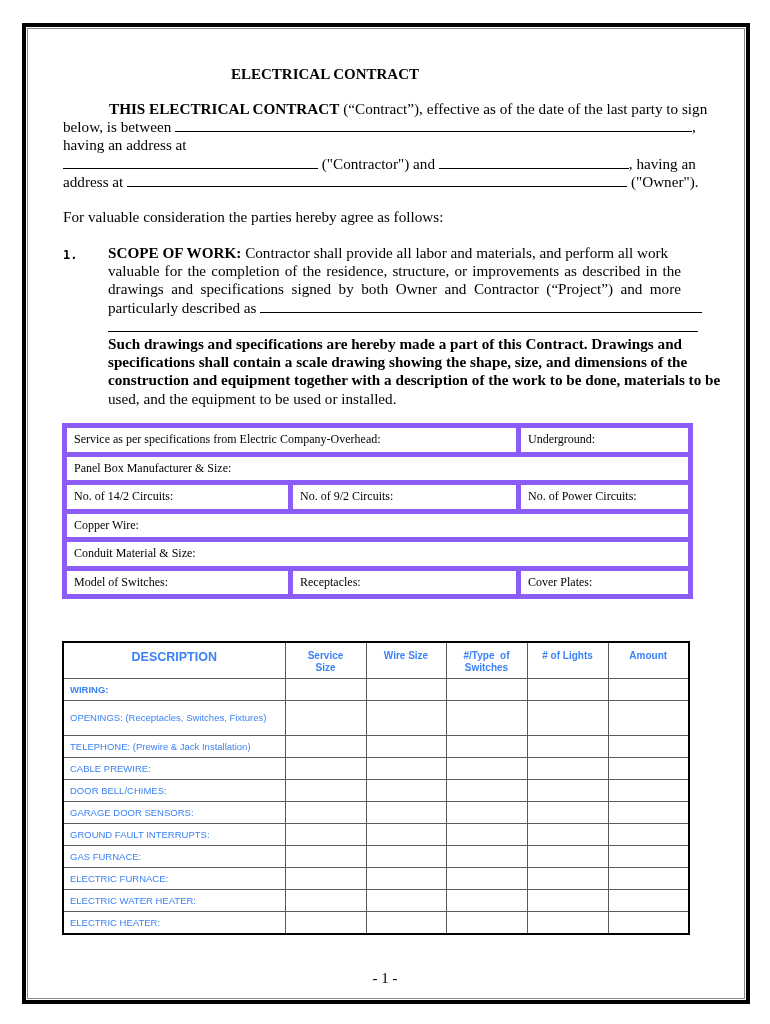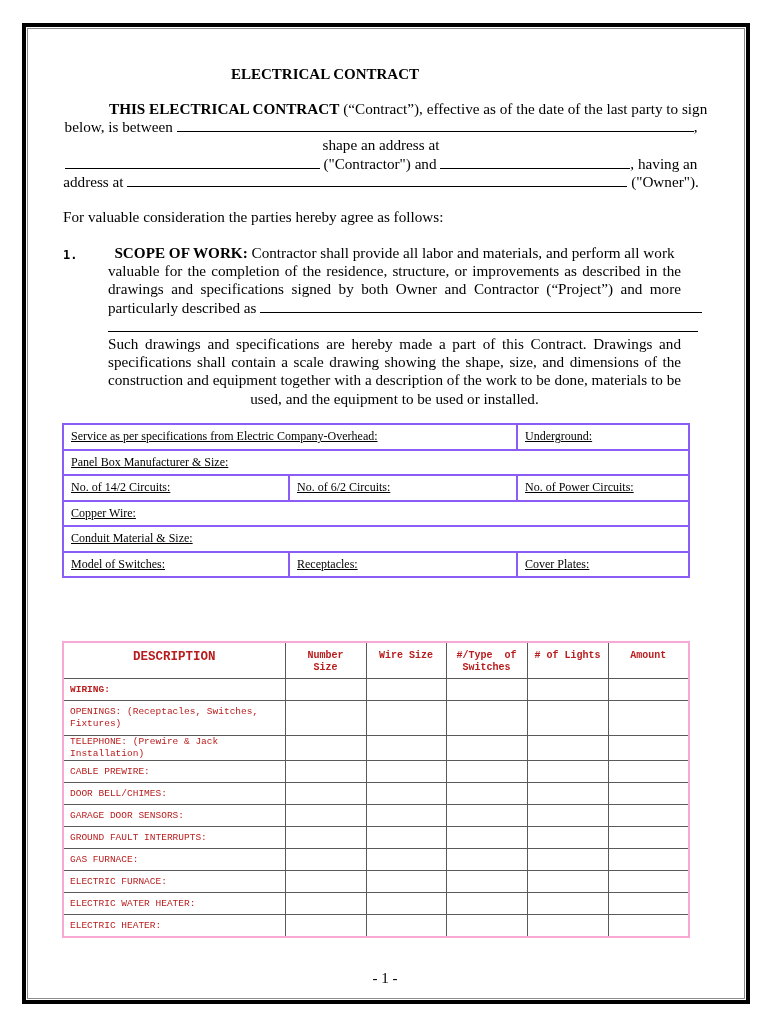--- a/index.html
+++ b/index.html
@@ -16,46 +16,46 @@
   .title {
     position: absolute; left: 0; width: 650px; top: 66px; text-align: center;
     font-weight: bold; font-size: 15px;
   }
   .para {
     position: absolute; font-size: 15.2px; line-height: 18.2px;
   }
   .intro { left: 63px; top: 100px; width: 636px; }
   .intro .indent { display: inline-block; width: 46px; }
   .blank { display: inline-block; border-bottom: 1px solid #000; height: 12px; vertical-align: baseline; }
-  .line-row { white-space: nowrap; height: 18.2px; text-align: center; }
+  .line-row { white-space: nowrap; height: 18.2px; }
   .consideration { left: 63px; top: 208px; }
   .sec-num {
     position: absolute; left: 63px; top: 246px; font-family: "DejaVu Sans Mono", "Liberation Mono", monospace;
     font-weight: bold; font-size: 12px; line-height: 18px;
   }
   .scope { left: 108px; top: 244px; width: 573px; text-align: justify; }
   .scope .jl { text-align: justify; text-align-last: justify; }
   .scope2 { left: 108px; top: 335px; width: 573px; }
-  .scope2 .jl { text-align: justify; text-align-last: justify; }
+  .scope2 .jl { text-align: justify; text-align-last: justify; font-weight: bold; }
   .full-line { position: absolute; left: 108px; width: 590px; border-top: 1px solid #000; }
 
   table.t1 {
     position: absolute; left: 62px; top: 423px; width: 626px;
     border-collapse: collapse; border: 2px solid #8a8a8a;
     font-family: "Liberation Serif", "DejaVu Serif", serif; font-size: 12px; color: #000;
     table-layout: fixed;
   }
   table.t1 td {
-    border: 2px solid #8b5cf6; height: 23.5px; padding: 0 0 0 7px; vertical-align: middle;
-    white-space: nowrap; overflow: hidden; text-decoration: underline;
+    border: 5px solid #8b5cf6; height: 23.5px; padding: 0 0 0 7px; vertical-align: middle;
+    white-space: nowrap; overflow: hidden;
   }
   table.t2 {
     position: absolute; left: 62px; top: 641px; width: 626px;
-    border-collapse: collapse; border: 2px solid #f9a8d4;
-    font-family: Liberation Mono, monospace; color: #b91c1c;
+    border-collapse: collapse; border: 2px solid #000000;
+    font-family: Liberation Sans, sans-serif; color: #3b82f6;
     table-layout: fixed;
   }
   table.t2 th {
     border: 1px solid #5a5a5a; font-size: 10px; font-weight: bold; text-align: center;
     vertical-align: top; padding: 7px 2px 0 2px; height: 27px; line-height: 12px;
   }
   table.t2 th.desc { font-size: 12.5px; padding-top: 8px; }
   table.t2 td {
     border: 1px solid #5a5a5a; font-size: 9.5px; padding: 0 0 0 6px; height: 21px;
     vertical-align: middle; line-height: 12px;
@@ -76,21 +76,21 @@
 
 <div class="title serif">ELECTRICAL CONTRACT</div>
 
 <div class="para intro serif">
   <div class="line-row">
     <span class="indent"></span><b>THIS ELECTRICAL CONTRACT</b><span> (“Contract”), effective as of the date of the last party to sign</span>
   </div>
   <div class="line-row">
     <span>below, is between </span><span class="blank" style="width:517px"></span><span>,</span>
   </div>
-  <div class="line-row">shape an address at</div>
+  <div class="line-row">having an address at</div>
   <div class="line-row">
     <span class="blank" style="width:255px"></span><span> ("Contractor") and </span><span class="blank" style="width:190px"></span><span>, having an</span>
   </div>
   <div class="line-row">
     <span>address at </span><span class="blank" style="width:500px"></span><span> ("Owner").</span>
   </div>
 </div>
 
 <div class="para consideration serif">For valuable consideration the parties hereby agree as follows:</div>
 
@@ -120,21 +120,21 @@
   <tbody>
       <tr>
     <td colspan="2">Service as per specifications from Electric Company-Overhead:</td>
     <td>Underground:</td>
   </tr>
   <tr>
     <td colspan="3">Panel Box Manufacturer &amp; Size:</td>
   </tr>
   <tr>
     <td>No. of 14/2 Circuits:</td>
-    <td>No. of 6/2 Circuits:</td>
+    <td>No. of 9/2 Circuits:</td>
     <td>No. of Power Circuits:</td>
   </tr>
   <tr>
     <td colspan="3">Copper Wire:</td>
   </tr>
   <tr>
     <td colspan="3">Conduit Material &amp; Size:</td>
   </tr>
   <tr>
     <td>Model of Switches:</td>
@@ -149,21 +149,21 @@
     <col style="width:222px">
       <col style="width:81px">
       <col style="width:80px">
     <col style="width:81px">
       <col style="width:81px">
       <col style="width:81px">
   </colgroup>
   <tbody>
       <tr>
     <th class="desc">DESCRIPTION</th>
-    <th><span>Number</span><br><span>Size</span></th>
+    <th><span>Service</span><br><span>Size</span></th>
     <th>Wire Size</th>
     <th><span style="white-space:pre">#/Type  of</span><br><span>Switches</span></th>
     <th># of Lights</th>
     <th>Amount</th>
   </tr>
   <tr>
     <td class="bold">WIRING:</td>
     <td></td>
         <td></td>
         <td class="gl"></td>

